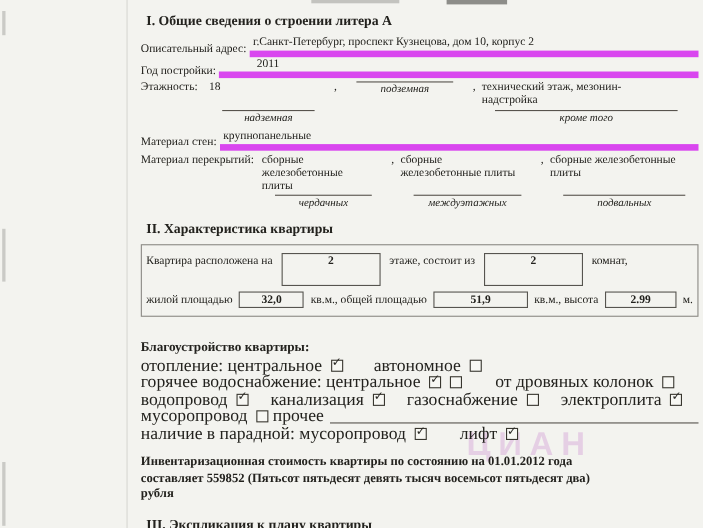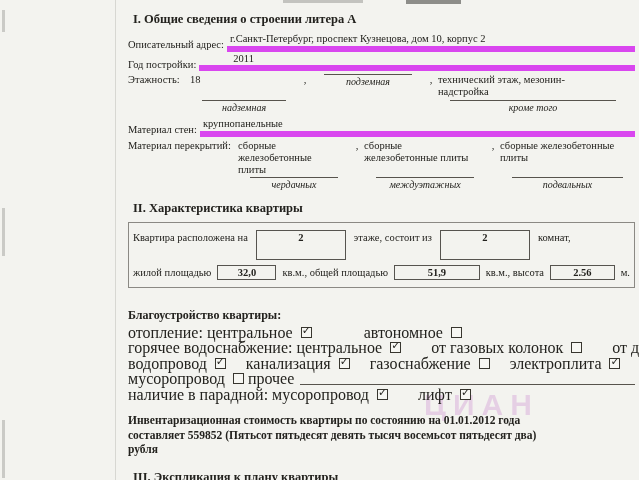--- a/index.html
+++ b/index.html
@@ -53,21 +53,21 @@
   .vsm.a { width:60px; } .vsm.b { width:88px; } .vsm.c { width:66px; }
 
   .amen-title { font-weight:bold; font-size:12px; line-height:14px; margin:20px 0 3px 0; }
   .arow { display:flex; align-items:center; font-size:16px; line-height:15.5px; white-space:nowrap; }
   .arow .t { margin-right:4px; }
   .cb { position:relative; display:inline-block; width:9px; height:9px; border:1px solid #38362f;
         background:#f7f7f3; margin:0 4px; flex:none; }
   .cb[data-checked="true"]::after {
     content:"✓"; position:absolute; left:0px; top:-5px; font-size:11px; color:#2a2925;
   }
-  .g1 { margin-left:48px; } .g2 { margin-left:26px; } .g3 { margin-left:16px; } .g4 { margin-left:26px; }
+  .g1 { margin-left:24px; } .g2 { margin-left:26px; } .g3 { margin-left:16px; } .g4 { margin-left:26px; }
   .uline { flex:1; border-bottom:1px solid #57534d; height:11px; margin-left:2px; }
 
   .valuation { font-weight:bold; font-size:11.5px; line-height:14.5px; white-space:pre-line; margin-top:11px; width:500px; }
 
   table.expl { border-collapse:collapse; table-layout:fixed; width:506px; margin-top:8px;
                font-size:7.8px; line-height:9.5px; }
   table.expl th { border:1px solid #5c5a55; font-weight:normal; text-align:center;
                   vertical-align:top; padding:2px 1px 1px; overflow:hidden; }
   table.expl th.grp { height:16px; vertical-align:middle; }
 </style>
@@ -157,40 +157,39 @@
       <span class="t">этаже, состоит из</span>
       <span class="vbig">2</span>
       <span class="t">комнат,</span>
     </div>
     <div class="s2row r2">
       <span class="t">жилой площадью</span>
       <span class="vsm a">32,0</span>
       <span class="t">кв.м., общей площадью</span>
       <span class="vsm b">51,9</span>
       <span class="t">кв.м., высота</span>
-      <span class="vsm c">2.56</span>
+      <span class="vsm c">2.99</span>
       <span class="t">м.</span>
     </div>
   </div>
 
   <div class="amen-title">Благоустройство квартиры:</div>
 
   <div class="arow">
     <span class="t">отопление:</span>
     <span class="t">центральное</span>
     <span class="cb" data-checked="true"></span>
     <span class="t g1">автономное</span>
     <span class="cb" data-checked="false"></span>
   </div>
 
   <div class="arow">
     <span class="t">горячее водоснабжение:</span>
     <span class="t">центральное</span>
     <span class="cb" data-checked="true"></span>
-    <span class="t g2">от газовых колонок</span>
     <span class="cb" data-checked="false"></span>
     <span class="t g2">от дровяных колонок</span>
     <span class="cb" data-checked="false"></span>
   </div>
 
   <div class="arow">
     <span class="t">водопровод</span>
     <span class="cb" data-checked="true"></span>
     <span class="t g3">канализация</span>
     <span class="cb" data-checked="true"></span>

